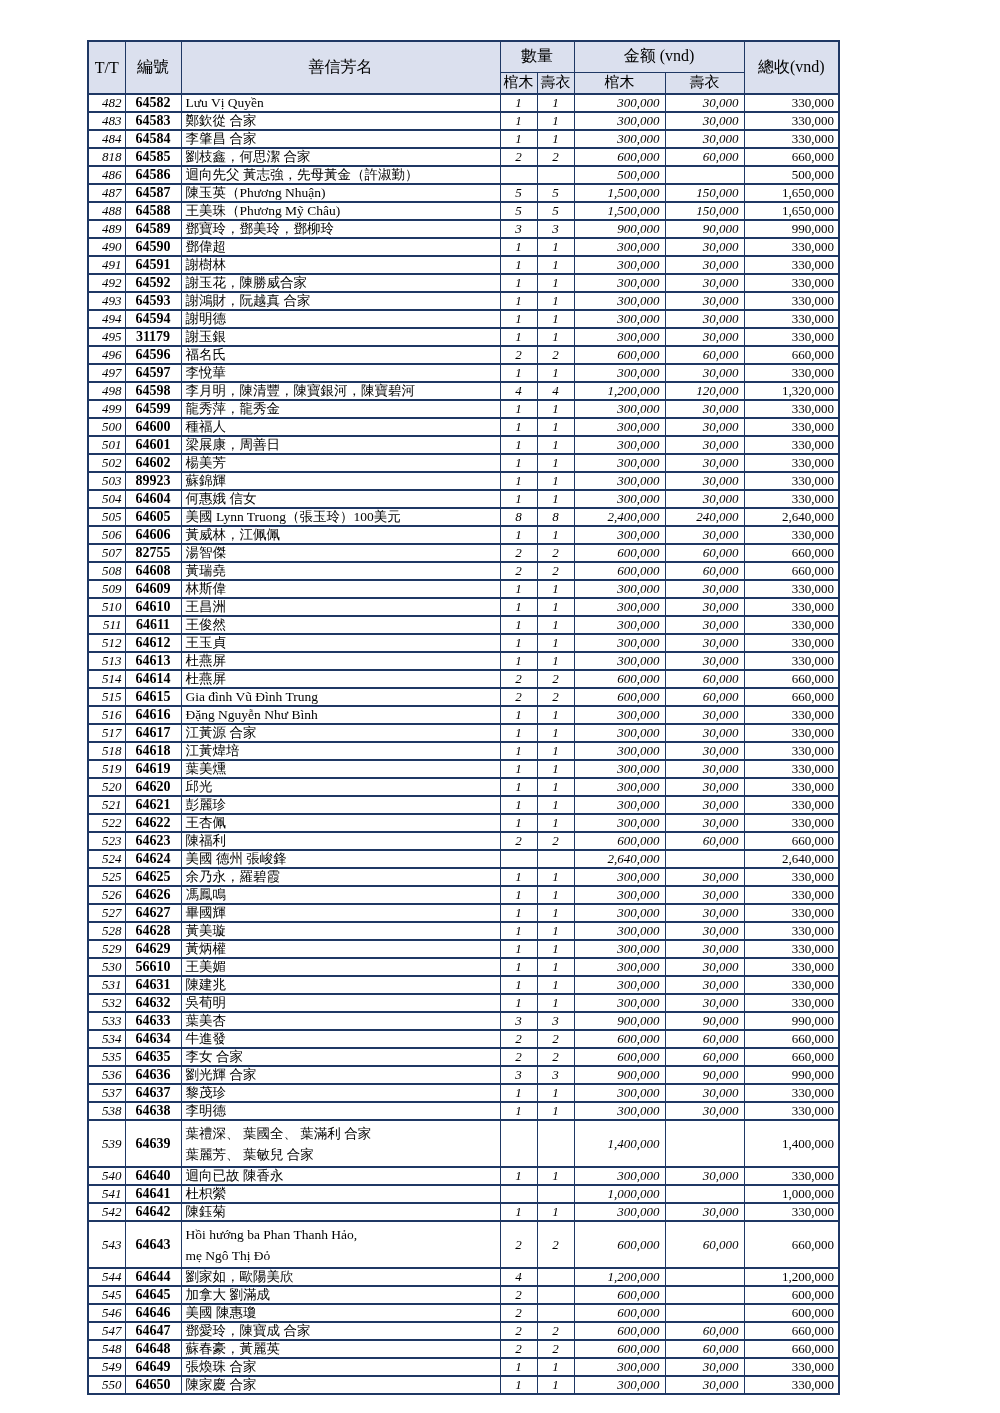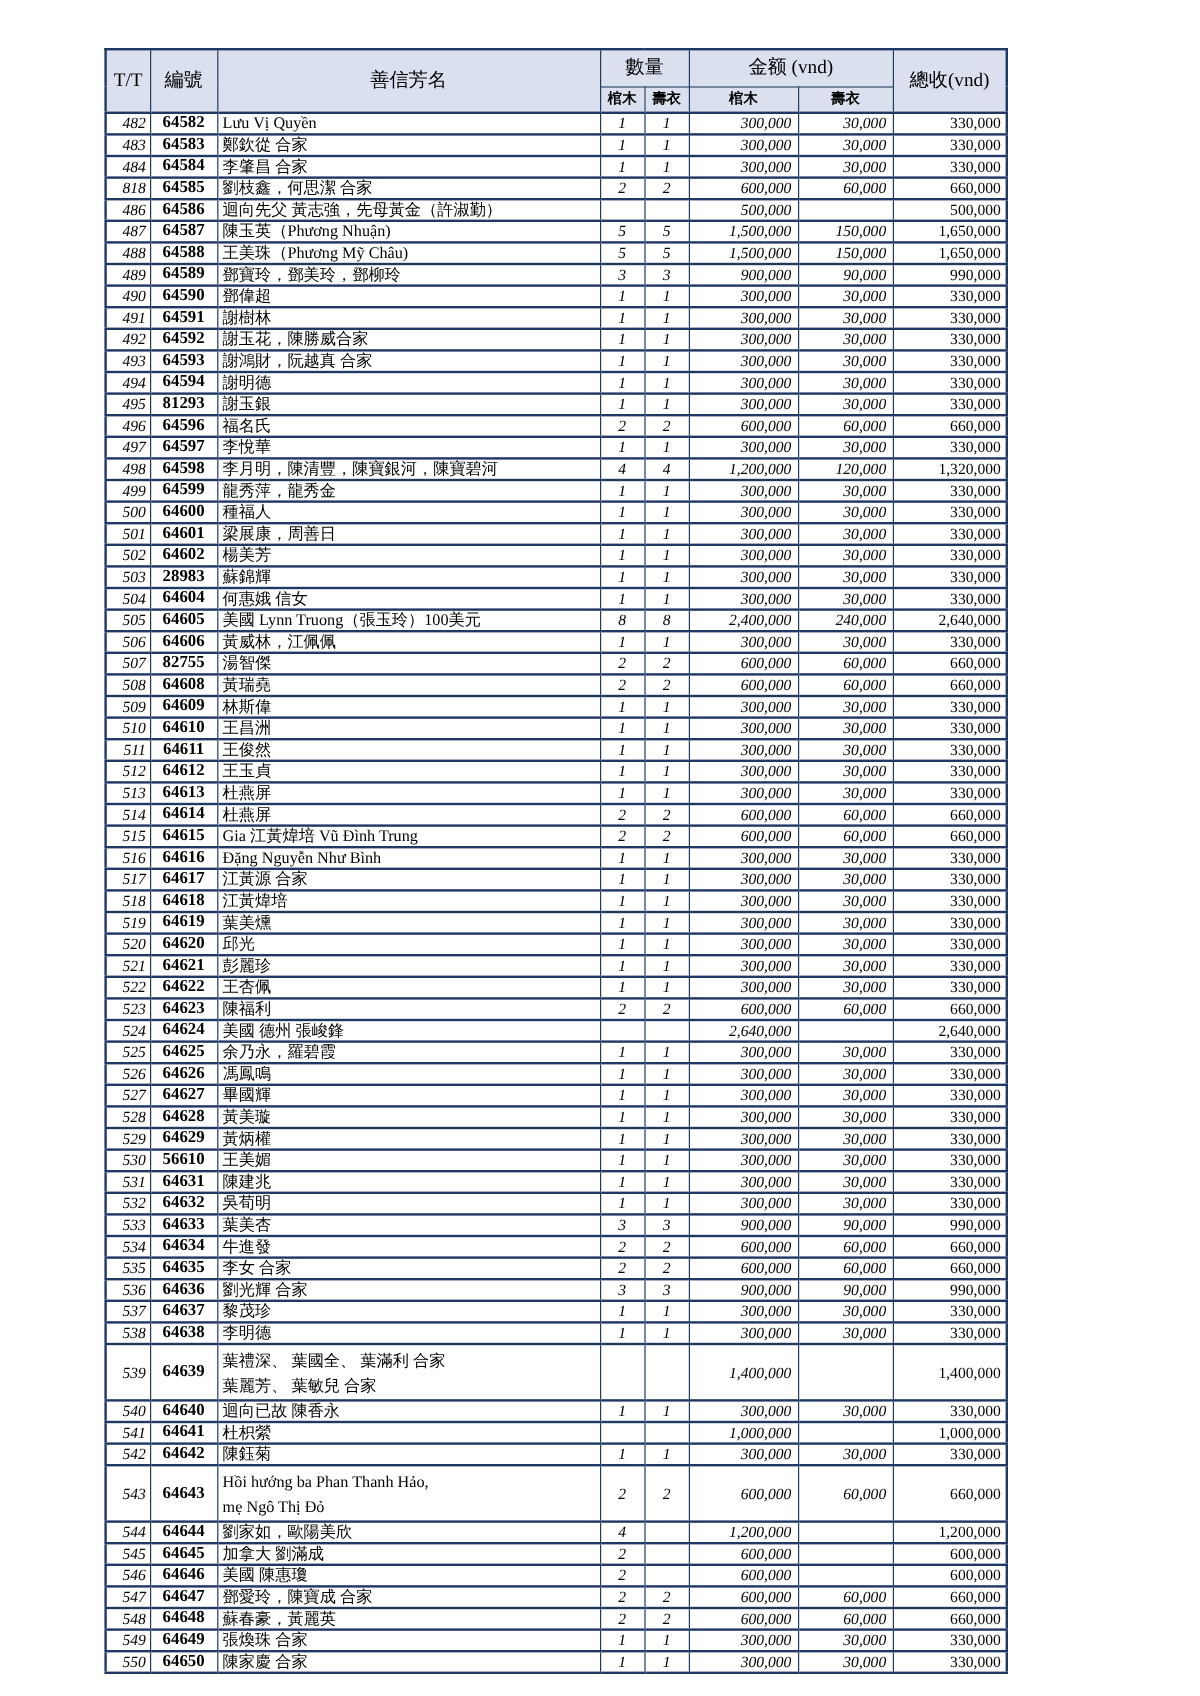--- a/index.html
+++ b/index.html
@@ -6,21 +6,21 @@
   body{width:1000px;height:1413px;position:relative;font-family:"Liberation Serif","DejaVu Serif",serif;color:#000;}
   .sheet{position:absolute;left:55px;top:40px;padding-left:32px;}
   table{border-collapse:collapse;table-layout:fixed;width:751px;}
   td,th{border:1px solid #1f3864;padding:0;overflow:hidden;white-space:nowrap;}
   table{border:2px solid #1f3864;}
   tr{height:17px;}
   thead tr.h1{height:31px;}
   thead tr.h2{height:22px;}
   thead th{background:#dbe0ee;font-weight:normal;text-align:center;}
   th.big{font-size:16px;}
-  th.sub{font-size:12px;font-weight:bold;}
+  th.sub{font-size:15px;}
   tbody td{border-top-width:2px;border-bottom-width:2px;font-size:13px;line-height:16px;}
   .c-tt{font-style:italic;text-align:right;padding-right:3px;font-size:13px;}
   .c-id{font-weight:bold;text-align:center;font-size:14px;}
   .c-name{text-align:left;padding-left:4px;font-size:13.5px;}
   .c-qc,.c-qs{font-style:italic;text-align:center;}
   .c-ac,.c-as{font-style:italic;text-align:right;padding-right:5px;}
   .c-tot{text-align:right;padding-right:4px;}
   tr.tall{height:47px;}
   tr.tall td{white-space:normal;}
   tr.tall .c-name div{line-height:21px;}
@@ -182,21 +182,21 @@
           <td class="c-id">64594</td>
           <td class="c-name">謝明德</td>
           <td class="c-qc">1</td>
           <td class="c-qs">1</td>
           <td class="c-ac">300,000</td>
           <td class="c-as">30,000</td>
           <td class="c-tot">330,000</td>
         </tr>
         <tr>
           <td class="c-tt">495</td>
-          <td class="c-id">81293</td>
+          <td class="c-id">31179</td>
           <td class="c-name">謝玉銀</td>
           <td class="c-qc">1</td>
           <td class="c-qs">1</td>
           <td class="c-ac">300,000</td>
           <td class="c-as">30,000</td>
           <td class="c-tot">330,000</td>
         </tr>
         <tr>
           <td class="c-tt">496</td>
           <td class="c-id">64596</td>
@@ -262,21 +262,21 @@
           <td class="c-id">64602</td>
           <td class="c-name">楊美芳</td>
           <td class="c-qc">1</td>
           <td class="c-qs">1</td>
           <td class="c-ac">300,000</td>
           <td class="c-as">30,000</td>
           <td class="c-tot">330,000</td>
         </tr>
         <tr>
           <td class="c-tt">503</td>
-          <td class="c-id">28983</td>
+          <td class="c-id">89923</td>
           <td class="c-name">蘇錦輝</td>
           <td class="c-qc">1</td>
           <td class="c-qs">1</td>
           <td class="c-ac">300,000</td>
           <td class="c-as">30,000</td>
           <td class="c-tot">330,000</td>
         </tr>
         <tr>
           <td class="c-tt">504</td>
           <td class="c-id">64604</td>
@@ -383,21 +383,21 @@
           <td class="c-name">杜燕屏</td>
           <td class="c-qc">2</td>
           <td class="c-qs">2</td>
           <td class="c-ac">600,000</td>
           <td class="c-as">60,000</td>
           <td class="c-tot">660,000</td>
         </tr>
         <tr>
           <td class="c-tt">515</td>
           <td class="c-id">64615</td>
-          <td class="c-name">Gia 江黃煒培 Vũ Đình Trung</td>
+          <td class="c-name">Gia đình Vũ Đình Trung</td>
           <td class="c-qc">2</td>
           <td class="c-qs">2</td>
           <td class="c-ac">600,000</td>
           <td class="c-as">60,000</td>
           <td class="c-tot">660,000</td>
         </tr>
         <tr>
           <td class="c-tt">516</td>
           <td class="c-id">64616</td>
           <td class="c-name">Đặng Nguyễn Như Bình</td>

